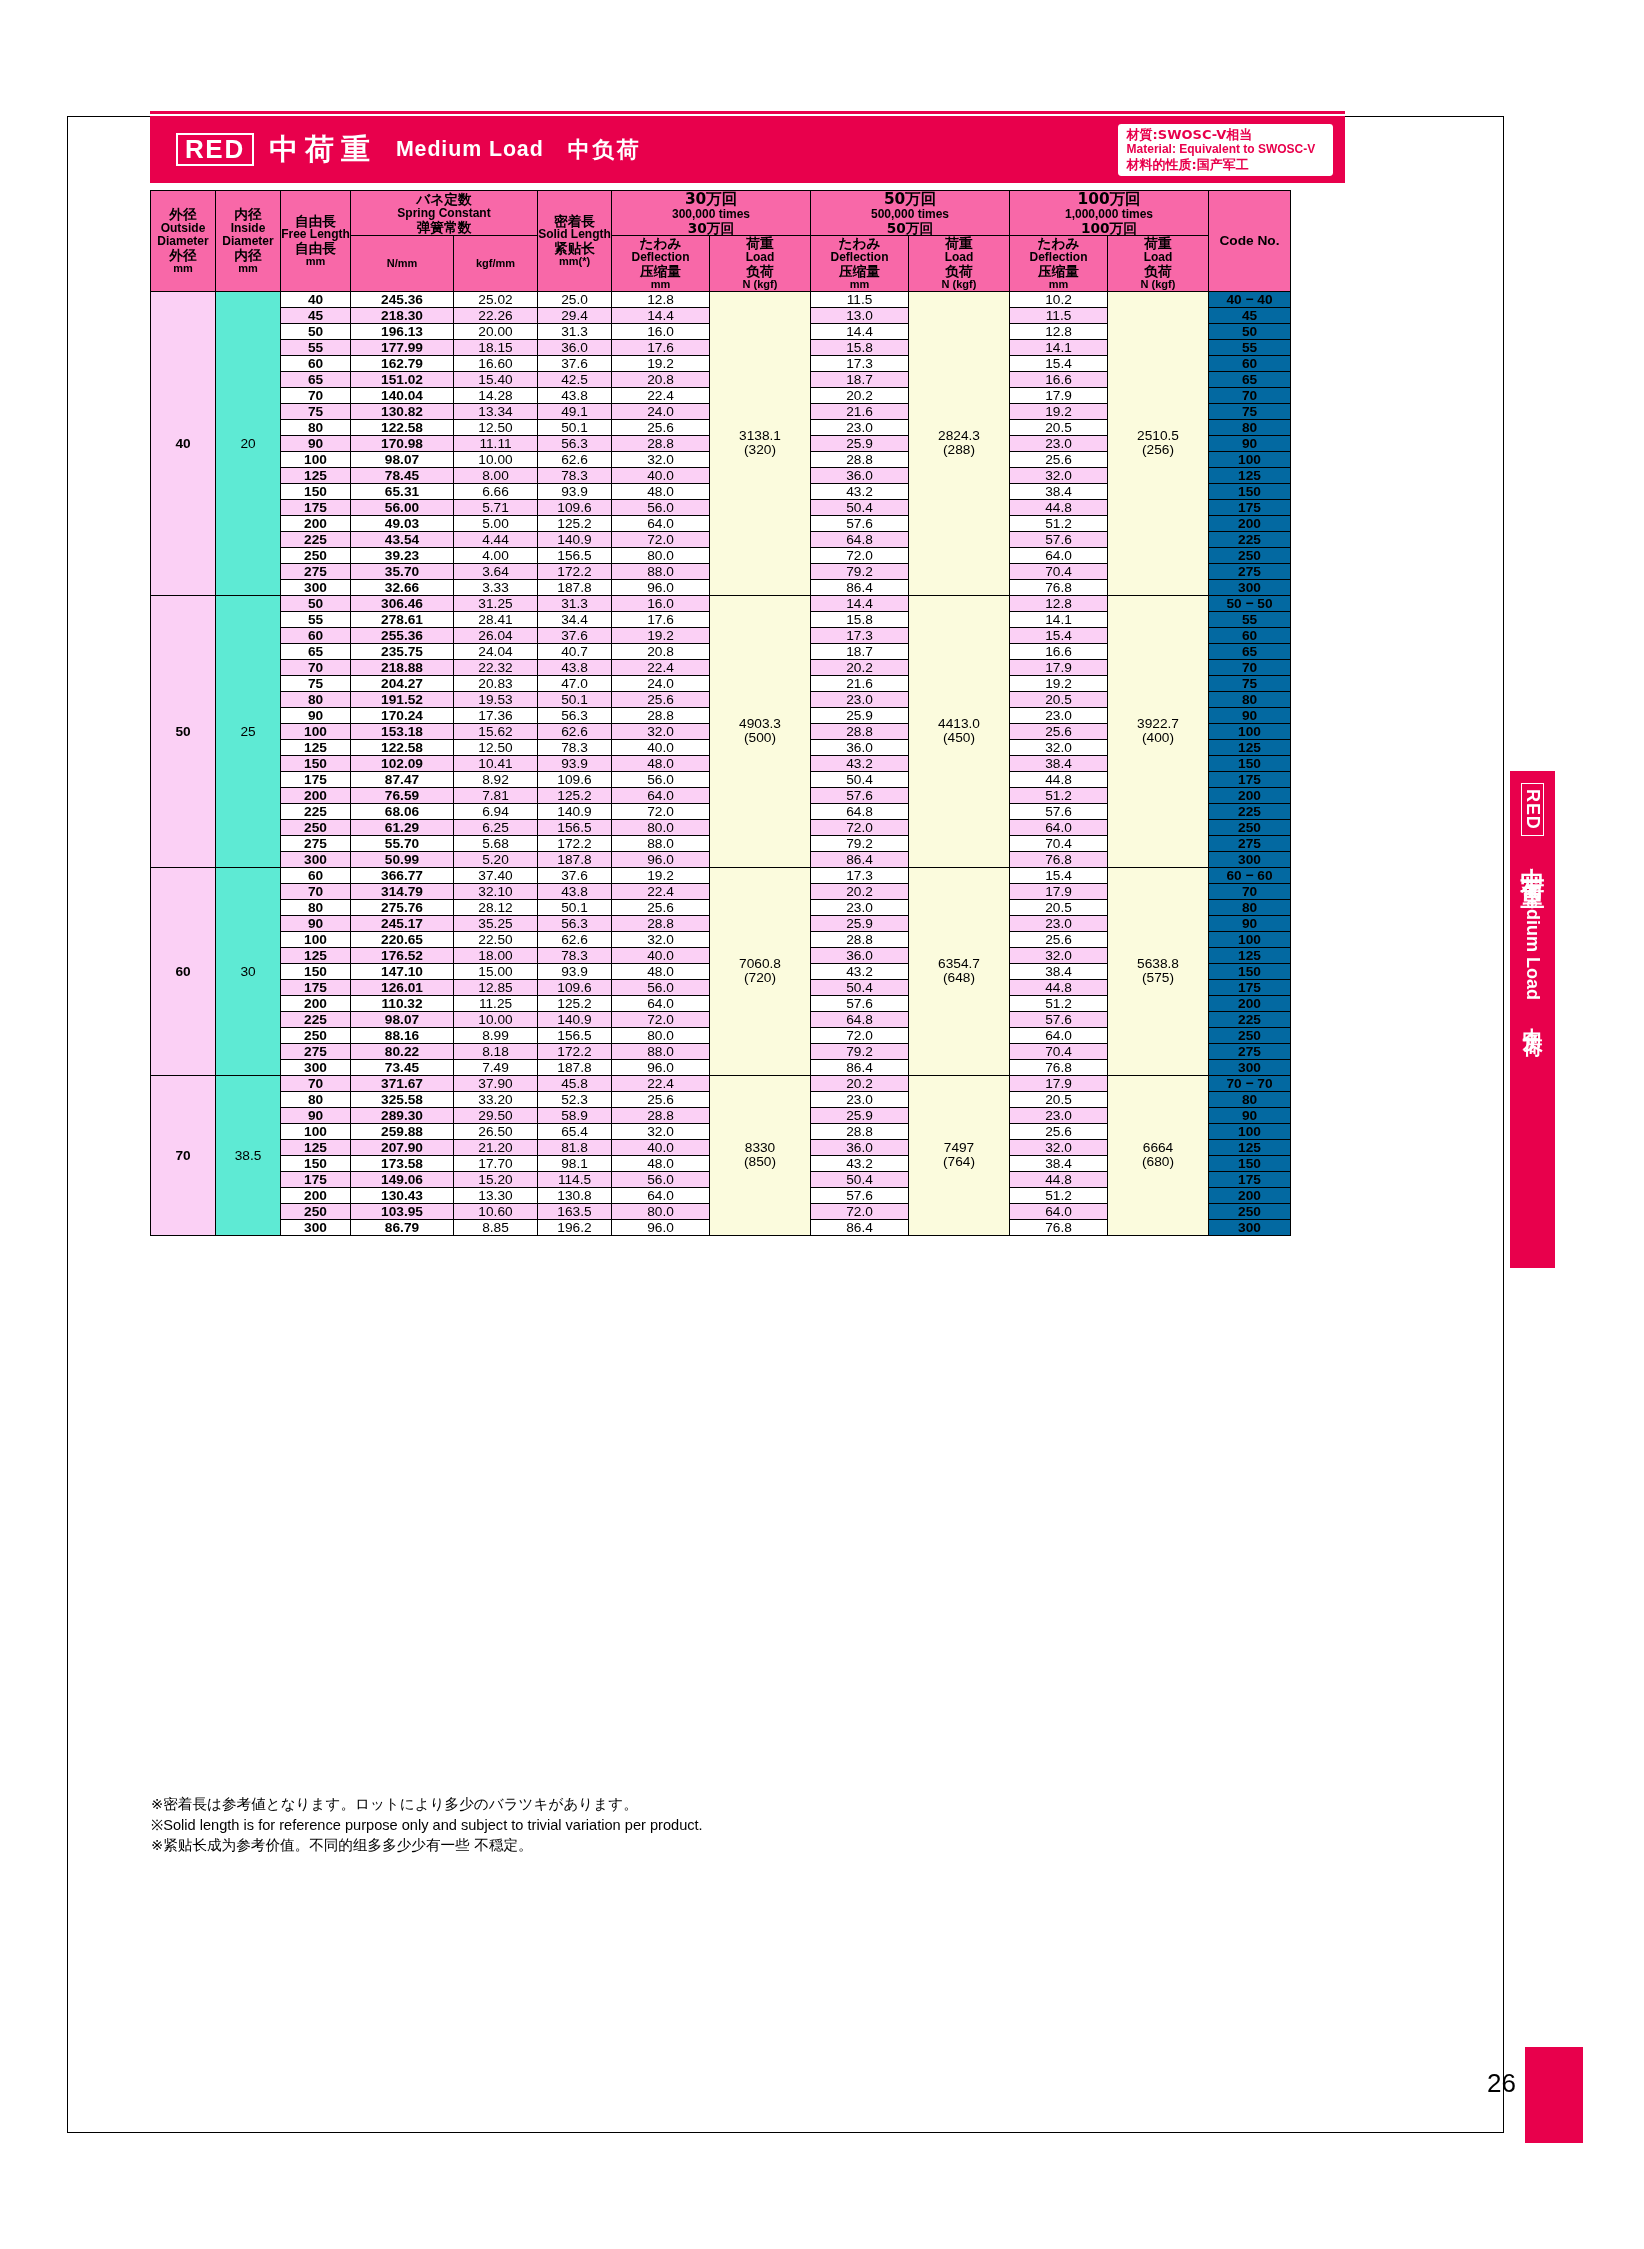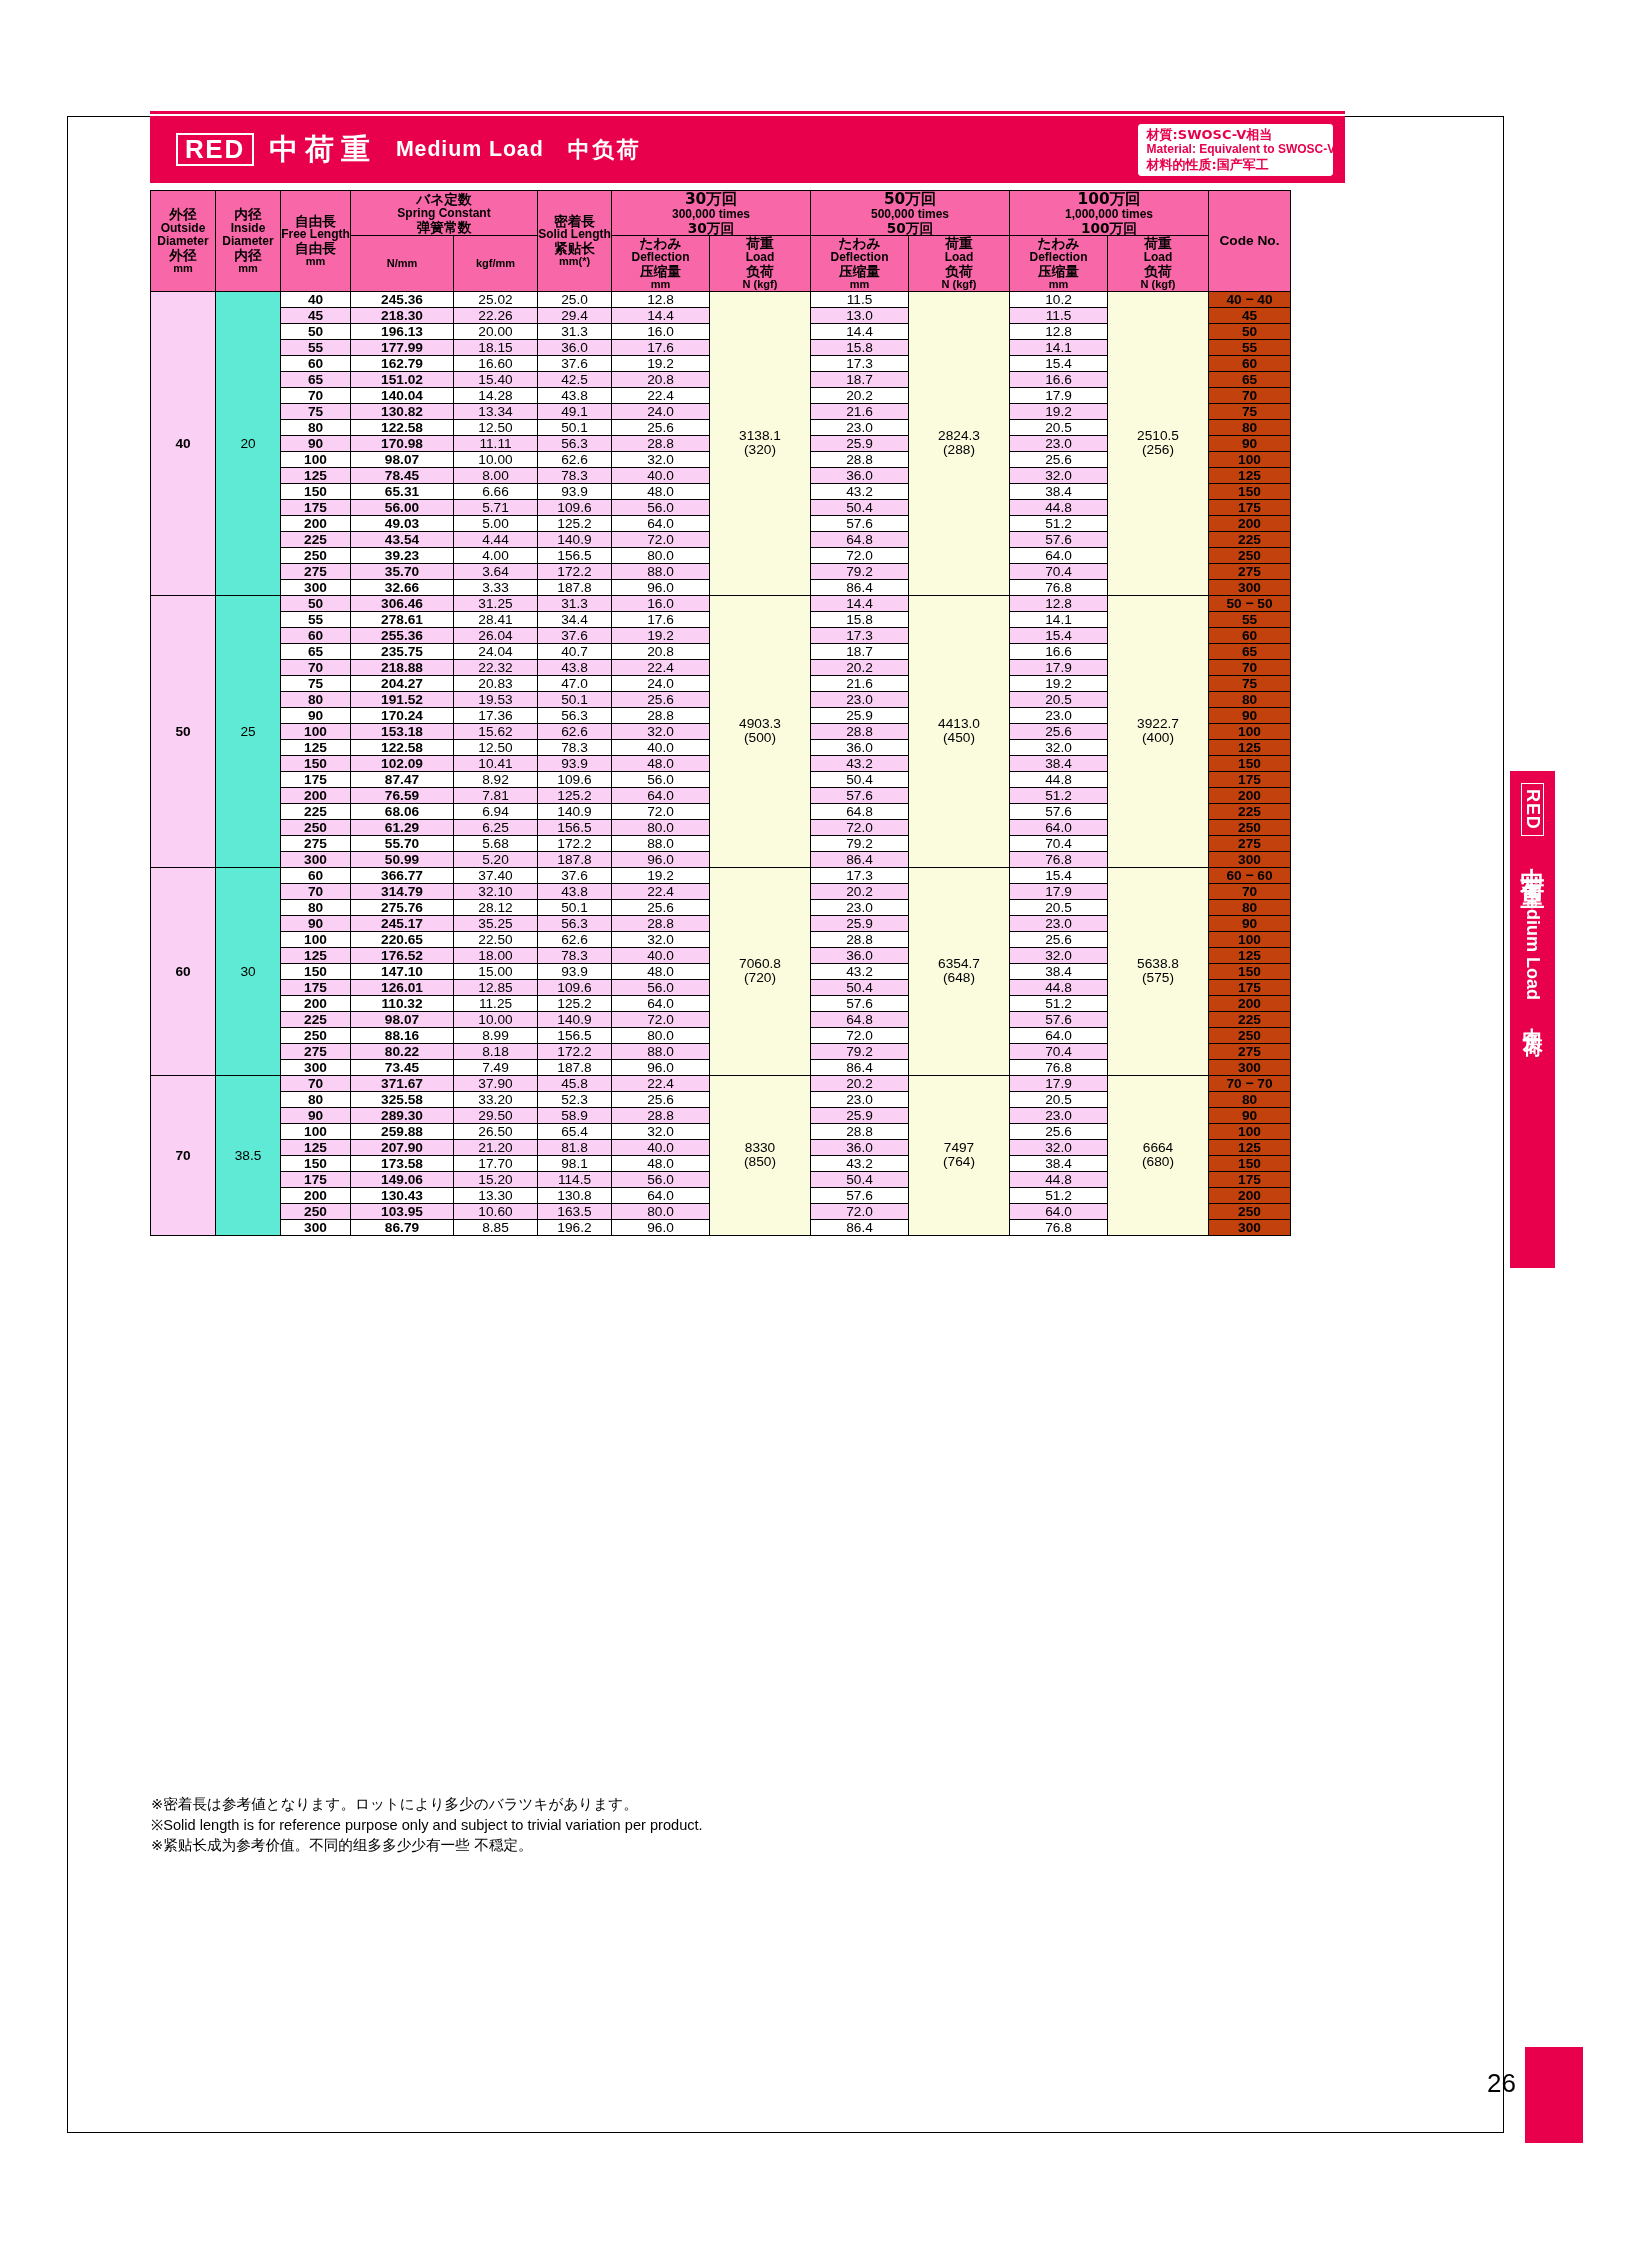--- a/index.html
+++ b/index.html
@@ -52,21 +52,21 @@
     color:#fff;font-size:22px;font-weight:bold;
     margin-left:24px;letter-spacing:2.6px;
     font-family:"DejaVu Sans",sans-serif;
   }
   .material-box{
     position:absolute;right:12px;top:7.7px;
     background:#fff;
     border-radius:3.4px;
     padding:3.4px 8.6px 4.3px 8.6px;
     line-height:1.18;
-    width:195px;
+    width:215px;
     box-sizing:border-box;
   }
   .material-box div{
     color:#e8004c;font-weight:bold;font-size:13px;
     white-space:nowrap;
     font-family:"DejaVu Sans",sans-serif;
   }
   .material-box div.m2{font-size:12px;font-family:"Liberation Sans",sans-serif;}
   
   .tbl{
@@ -102,21 +102,21 @@
   }
   
   .c-od{background:#fbd0f5;font-weight:bold;font-size:18px;}
   .c-id{background:#5eead4;font-size:17px;}
   .c-fl{font-weight:bold;font-size:16.3px;}
   .c-sc1{font-weight:bold;font-size:16.3px;margin-left:28px;}
   .c-sc2{font-size:16.3px;}
   .c-sl{font-size:16.3px;}
   .c-def{font-size:16.3px;}
   .c-load{background:#fbfbdd;font-size:18px;line-height:1.02;}
-  .c-code{background:#c2410c;color:#0053c8;font-weight:bold;font-size:16.3px;text-align:right;padding-right:8.6px;}
+  .c-code{background:#0369a1;color:#0053c8;font-weight:bold;font-size:16.3px;text-align:right;padding-right:8.6px;}
   .alt{background:#fbd0f5;}
   .white{background:#ffffff;}
   tr.blockstart td{border-top:1.7px solid #000;}
   .tbl tr:last-child td{border-bottom:1.7px solid #000;}
   .thick-l{border-left:1.7px solid #000 !important;}
   .thick-r{border-right:1.7px solid #000 !important;}
   .hdrow-last td{border-bottom:1.7px solid #000;}
   
   .notes{
     position:absolute;left:151px;top:1794px;

